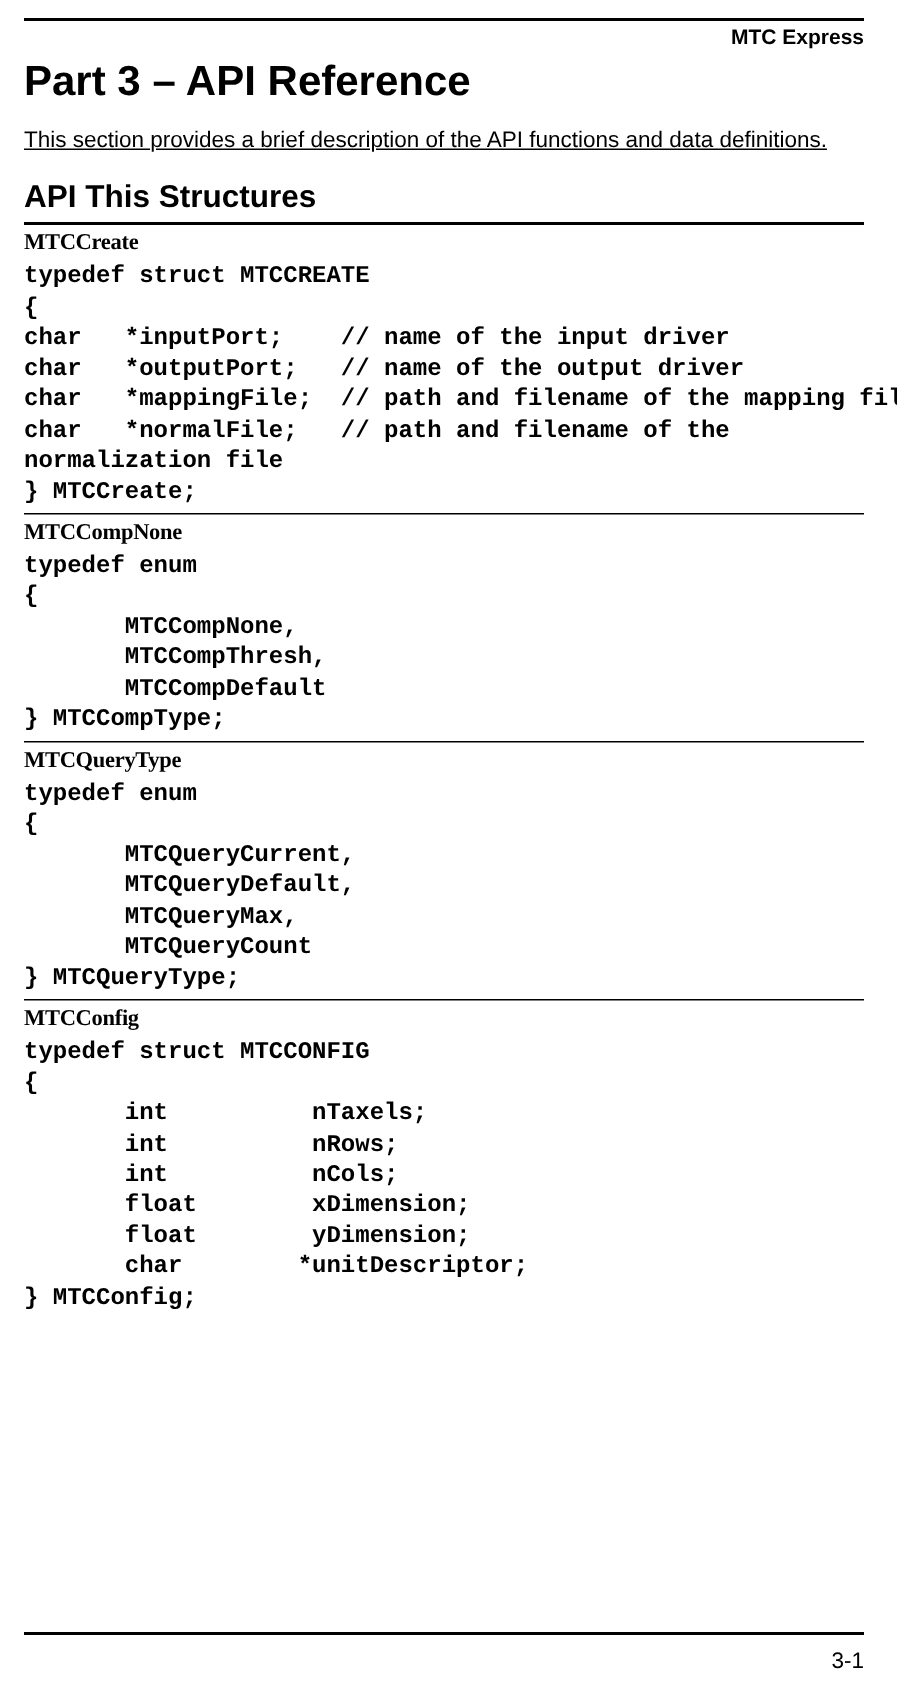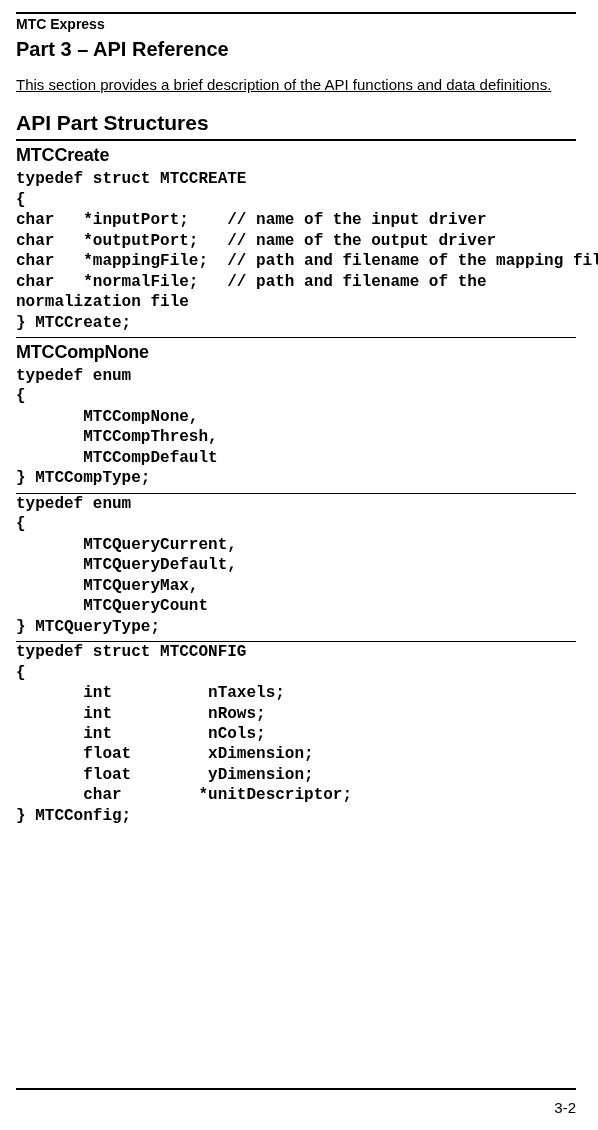--- a/index.html
+++ b/index.html
@@ -12,27 +12,27 @@
       position: relative;
     }
     .page {
       padding: 12px 22px 0 16px;
     }
     .header-line {
       border-top: 2px solid #000;
       margin-bottom: 2px;
     }
     .header-text {
-      text-align: left;
+      text-align: right;
       font-weight: bold;
       font-size: 14px;
       margin-bottom: 6px;
     }
     .part-title {
-      font-size: 20px;
+      font-size: 28px;
       font-weight: bold;
       margin-bottom: 14px;
     }
     .intro {
       font-size: 15px;
       line-height: 1.35;
       margin-bottom: 16px;
       text-decoration: underline;
     }
     .section-title {
@@ -44,23 +44,23 @@
       border: none;
       border-top: 2px solid #000;
       margin: 0;
     }
     .hr-thin {
       border: none;
       border-top: 1px solid #000;
       margin: 0;
     }
     .struct-name {
-      font-family: Liberation Sans, sans-serif;
+      font-family: Liberation Serif, serif;
       font-weight: bold;
-      font-size: 18px;
+      font-size: 15px;
       margin-top: 4px;
       margin-bottom: 3px;
       letter-spacing: -0.2px;
     }
     .code {
       font-family: "Courier New", Courier, monospace;
       font-size: 16px;
       line-height: 1.28;
       white-space: pre;
       font-weight: bold;
@@ -87,21 +87,21 @@
 <body>
 
 <div class="page">
   <div class="header-line"></div>
   <div class="header-text">MTC Express</div>
 
   <h1 class="part-title">Part 3 – API Reference</h1>
 
   <p class="intro">This section provides a brief description of the API functions and data definitions.</p>
 
-  <h2 class="section-title">API Part Structures</h2>
+  <h2 class="section-title">API This Structures</h2>
   <hr class="hr-thick">
 
   <div class="block">
     <div class="struct-name">MTCCreate</div>
     <div class="code">typedef struct MTCCREATE
 {
 char   *inputPort;    // name of the input driver
 char   *outputPort;   // name of the output driver
 char   *mappingFile;  // path and filename of the mapping file
 char   *normalFile;   // path and filename of the
@@ -115,37 +115,39 @@
     <div class="code">typedef enum
 {
        MTCCompNone,
        MTCCompThresh,
        MTCCompDefault
 } MTCCompType;</div>
   </div>
   <hr class="hr-thin">
 
   <div class="block">
+    <div class="struct-name">MTCQueryType</div>
     <div class="code">typedef enum
 {
        MTCQueryCurrent,
        MTCQueryDefault,
        MTCQueryMax,
        MTCQueryCount
 } MTCQueryType;</div>
   </div>
   <hr class="hr-thin">
 
   <div class="block">
+    <div class="struct-name">MTCConfig</div>
     <div class="code">typedef struct MTCCONFIG
 {
        int          nTaxels;
        int          nRows;
        int          nCols;
        float        xDimension;
        float        yDimension;
        char        *unitDescriptor;
 } MTCConfig;</div>
   </div>
 </div>
 
 <div class="footer-line"></div>
-<div class="page-number">3-2</div>
+<div class="page-number">3-1</div>
 
 </body></html>

